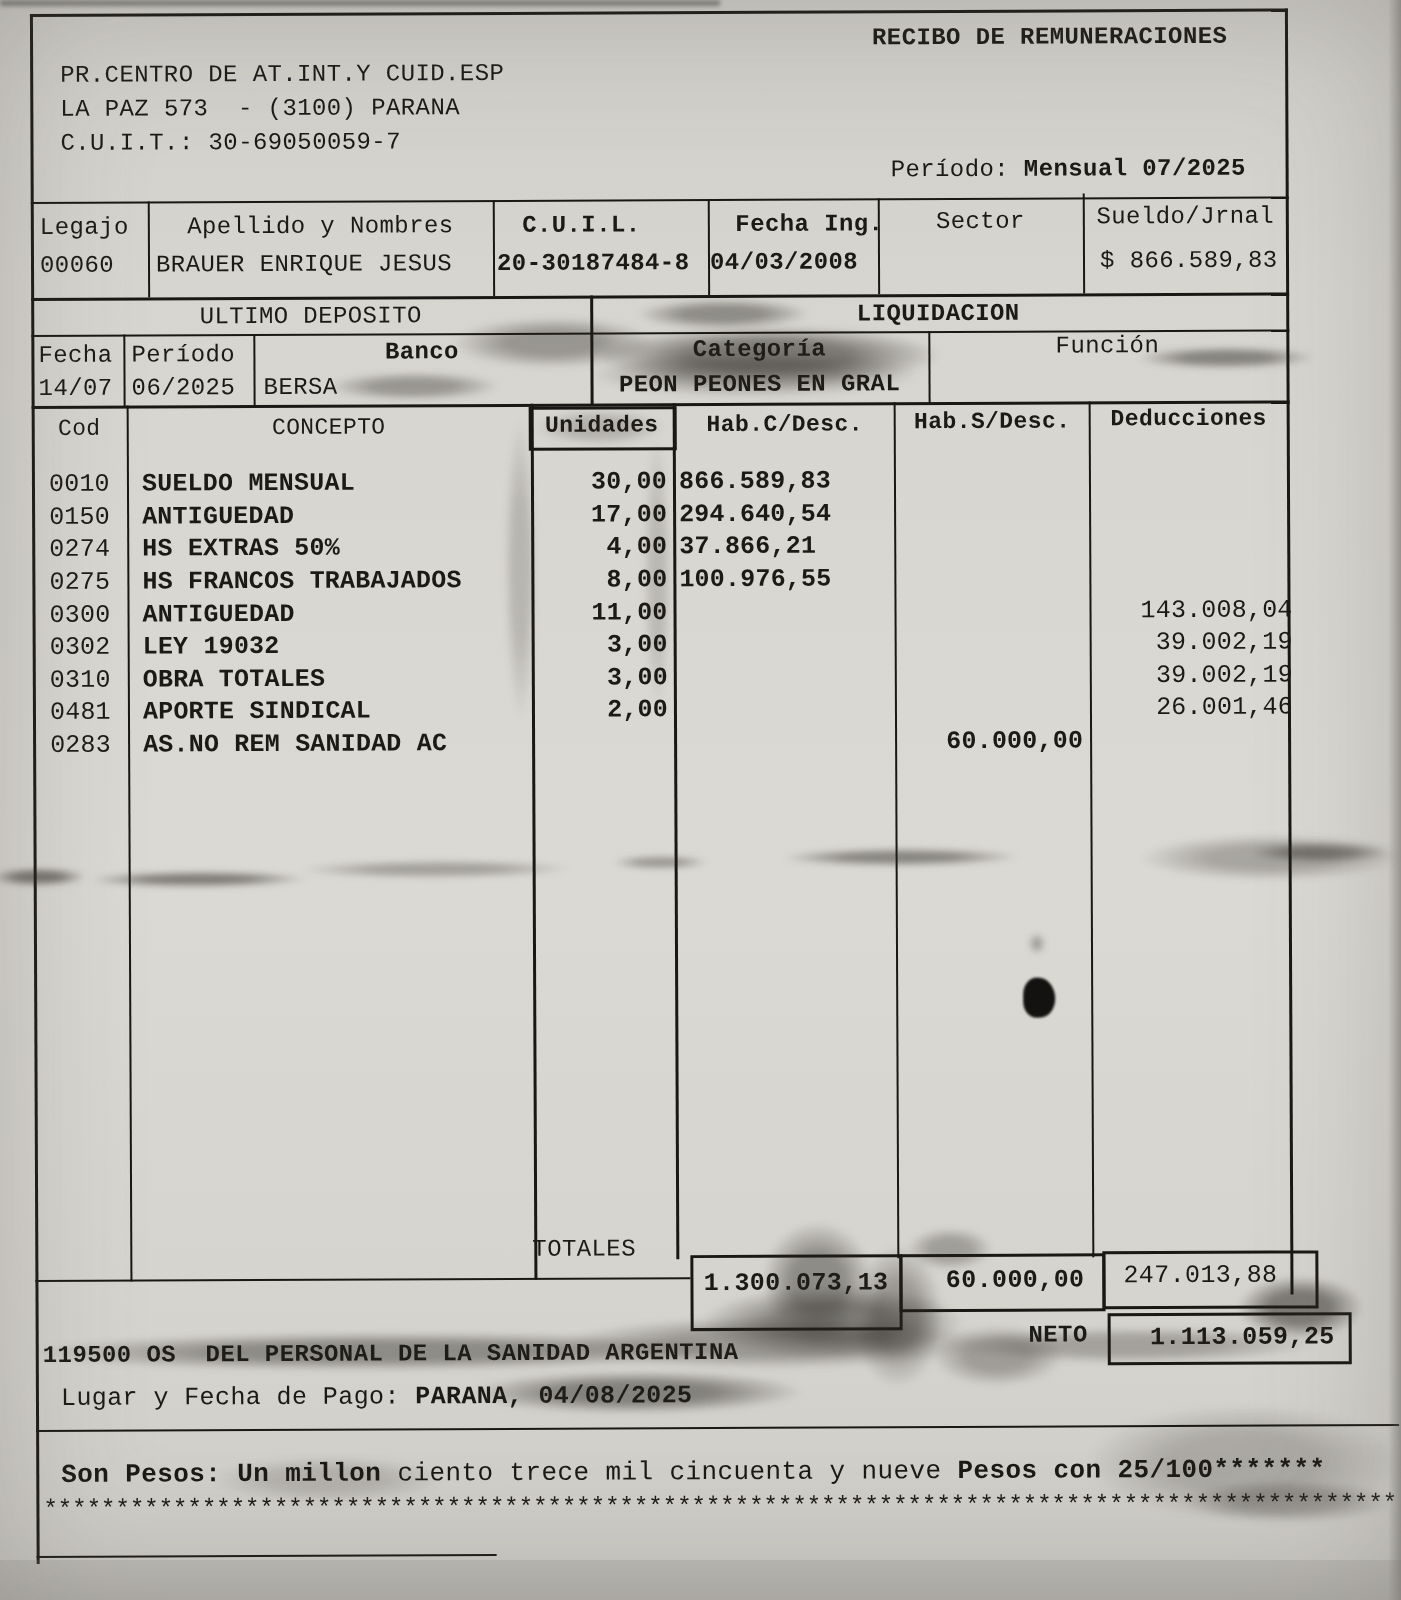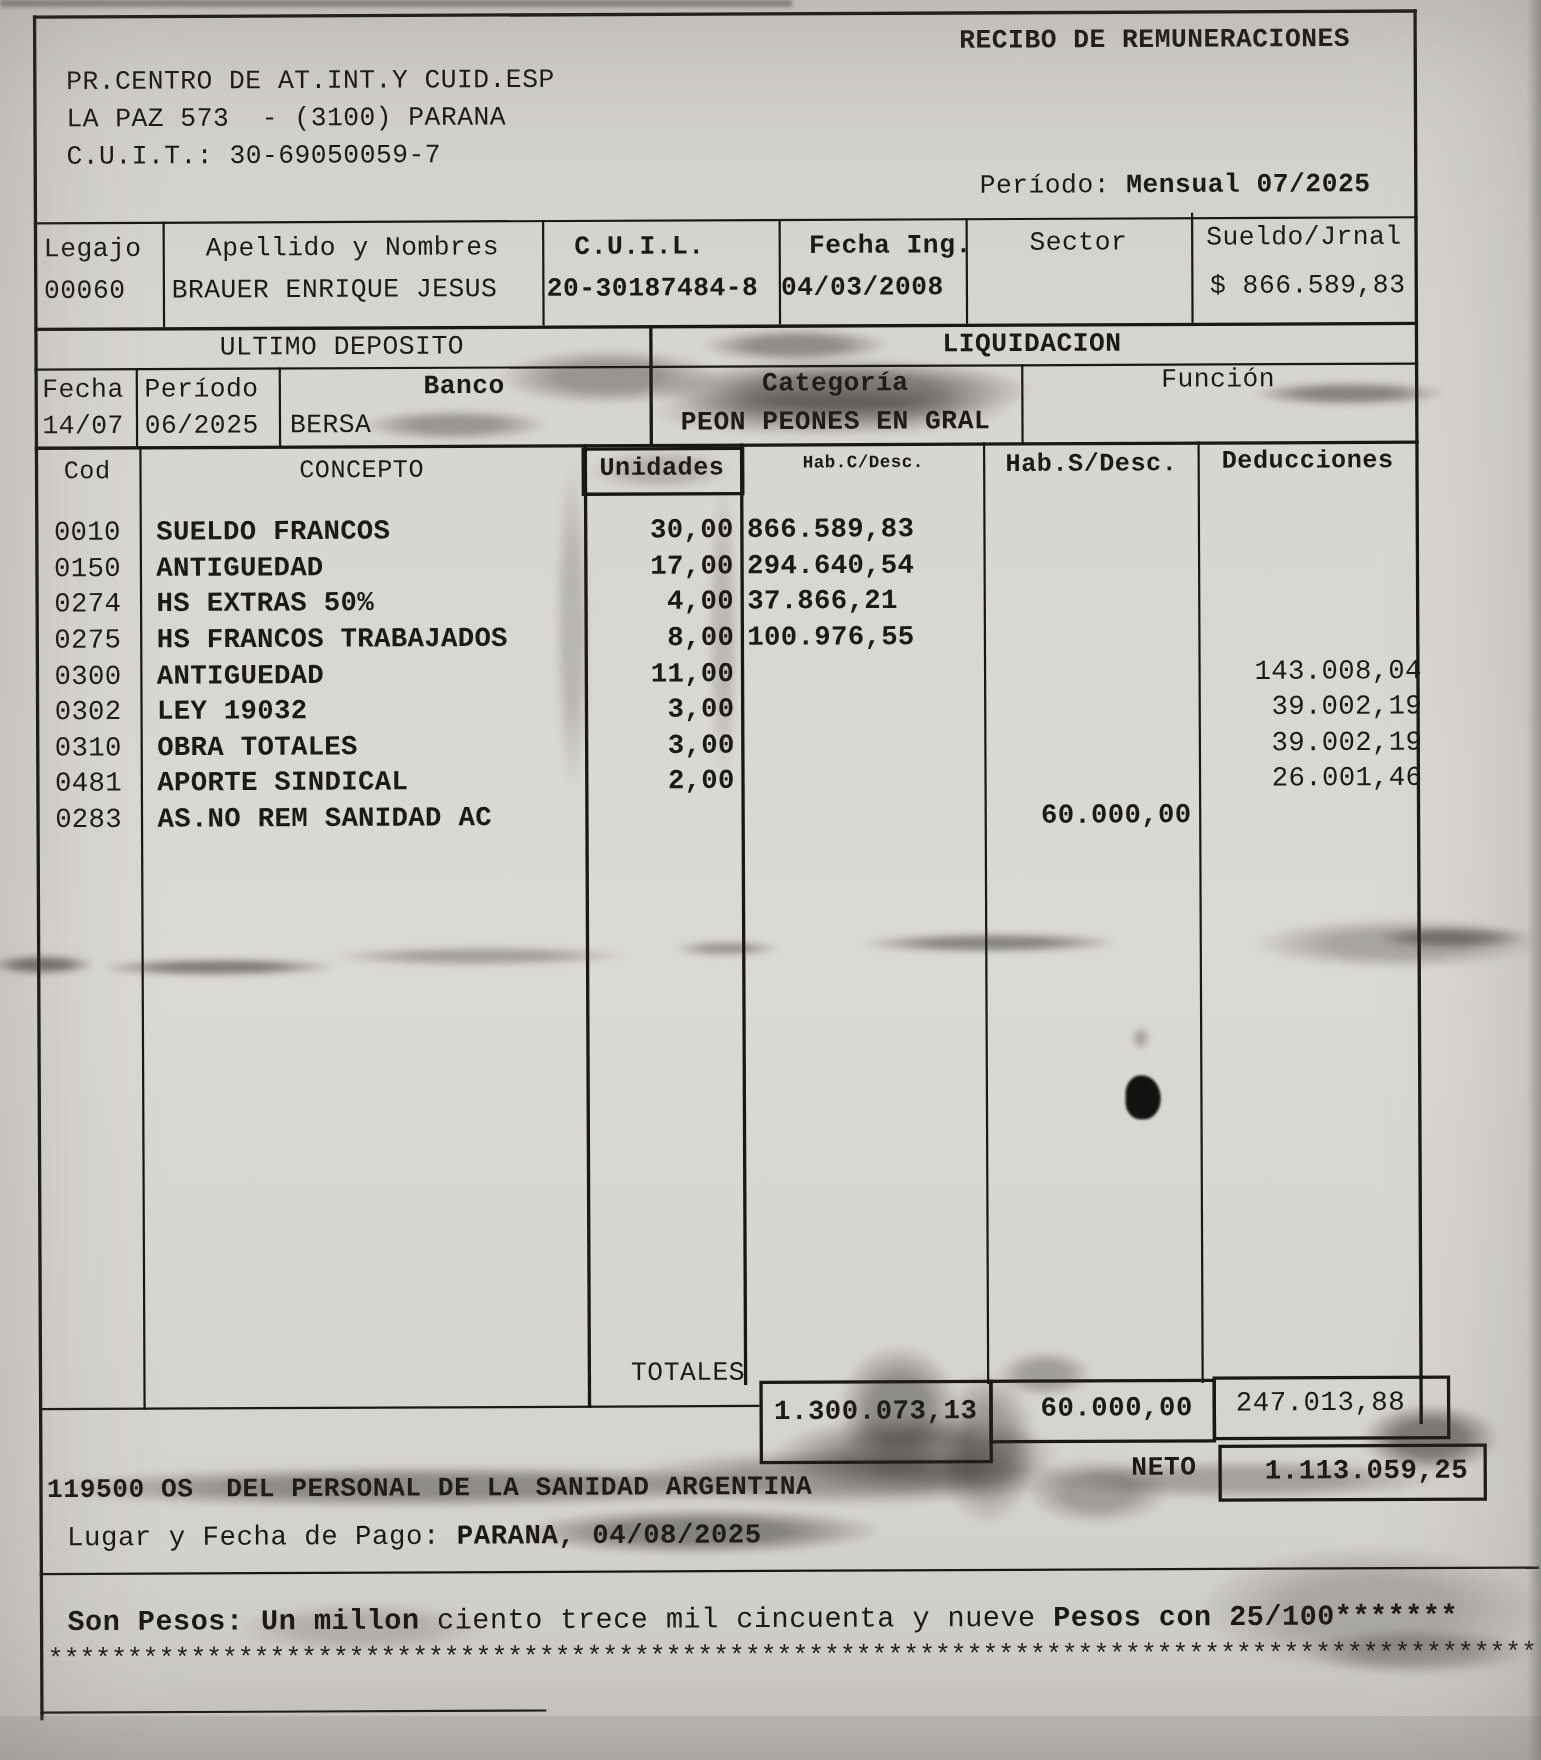--- a/index.html
+++ b/index.html
@@ -89,27 +89,27 @@
   <div class="t" style="left:265px;top:373px">BERSA</div>
   <div class="t ctr b" style="left:592px;top:337px;width:338px">Categoría</div>
   <div class="t ctr b" style="left:592px;top:372px;width:338px">PEON PEONES EN GRAL</div>
   <div class="t ctr" style="left:930px;top:335px;width:358px">Función</div>
   <div class="t ctr" style="left:930px;top:372px;width:358px"></div>
 
   <div class="t ctr" style="left:33px;top:414px;width:95px;font-size:23px">Cod</div>
   <div class="t ctr" style="left:128px;top:414px;width:404px;font-size:23px">CONCEPTO</div>
   <div class="box" style="left:530px;top:407px;width:142px;height:38px"></div>
   <div class="t ctr b" style="left:532px;top:413px;width:142px;font-size:23px">Unidades</div>
-  <div class="t ctr b" style="left:677px;top:413px;width:218px;font-size:16px">Hab.C/Desc.</div>
+  <div class="t ctr b" style="left:677px;top:413px;width:218px;font-size:23px">Hab.C/Desc.</div>
   <div class="t ctr b" style="left:897px;top:411px;width:193px;font-size:23px">Hab.S/Desc.</div>
   <div class="t ctr b" style="left:1092px;top:409px;width:196px;font-size:23px">Deducciones</div>
 
   <div class="trow" style="top:468px">
     <span class="cell c-cod">0010</span>
-        <span class="cell c-con">SUELDO FRANCOS</span>
+        <span class="cell c-con">SUELDO MENSUAL</span>
         <span class="cell c-uni">30,00</span>
         <span class="cell c-habc">866.589,83</span>
         <span class="cell c-habs"></span>
         <span class="cell c-ded"></span>
   </div>
   <div class="trow" style="top:501px">
     <span class="cell c-cod">0150</span>
         <span class="cell c-con">ANTIGUEDAD</span>
         <span class="cell c-uni">17,00</span>
         <span class="cell c-habc">294.640,54</span>
@@ -166,21 +166,21 @@
   </div>
   <div class="trow" style="top:729px">
     <span class="cell c-cod">0283</span>
         <span class="cell c-con">AS.NO REM SANIDAD AC</span>
         <span class="cell c-uni"></span>
         <span class="cell c-habc"></span>
         <span class="cell c-habs">60.000,00</span>
         <span class="cell c-ded"></span>
   </div>
 
-  <div class="t" style="left:530px;top:1236px;width:145px;text-align:right">TOTALES</div>
+  <div class="t" style="left:530px;top:1236px;width:145px;">TOTALES</div>
   <div class="box" style="left:688px;top:1256px;width:206px;height:70px"></div>
   <div class="box" style="left:897px;top:1256px;width:200px;height:52px"></div>
   <div class="box" style="left:1100px;top:1254px;width:210px;height:52px"></div>
   <div class="t b" style="left:690px;top:1270px;width:196px;text-align:right;font-size:25px">1.300.073,13</div>
   <div class="t b" style="left:900px;top:1268px;width:182px;text-align:right;font-size:25px">60.000,00</div>
   <div class="t" style="left:1102px;top:1264px;width:192px;text-align:center;font-size:25px">247.013,88</div>
   <div class="t b" style="left:985px;top:1324px;width:100px;text-align:right">NETO</div>
   <div class="box" style="left:1105px;top:1316px;width:238px;height:46px"></div>
   <div class="t b" style="left:1108px;top:1326px;width:224px;text-align:right;font-size:25px">1.113.059,25</div>
 

